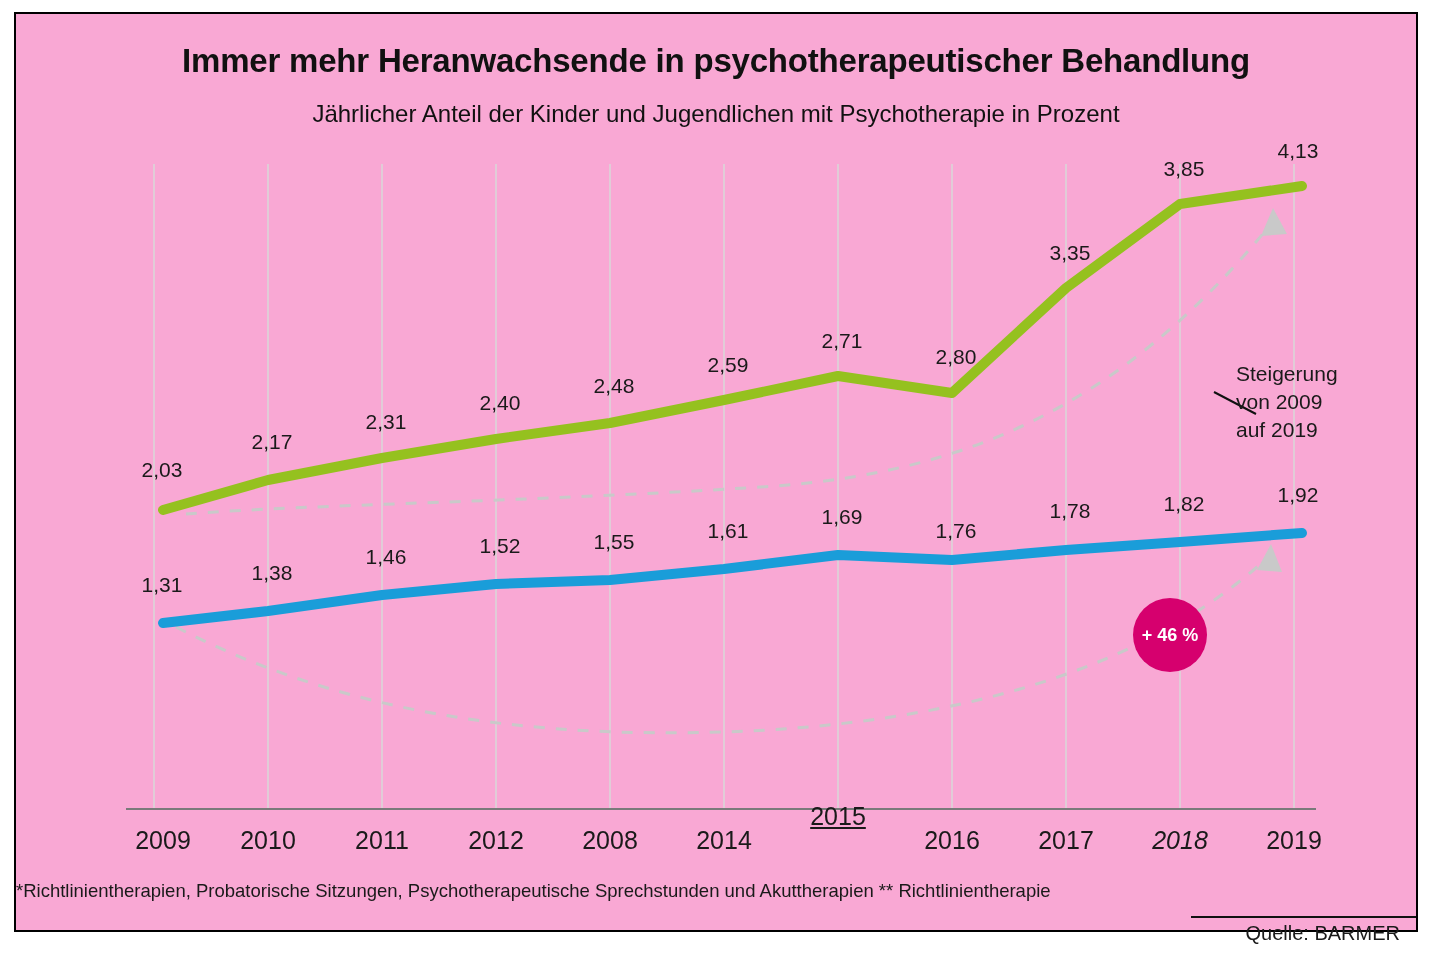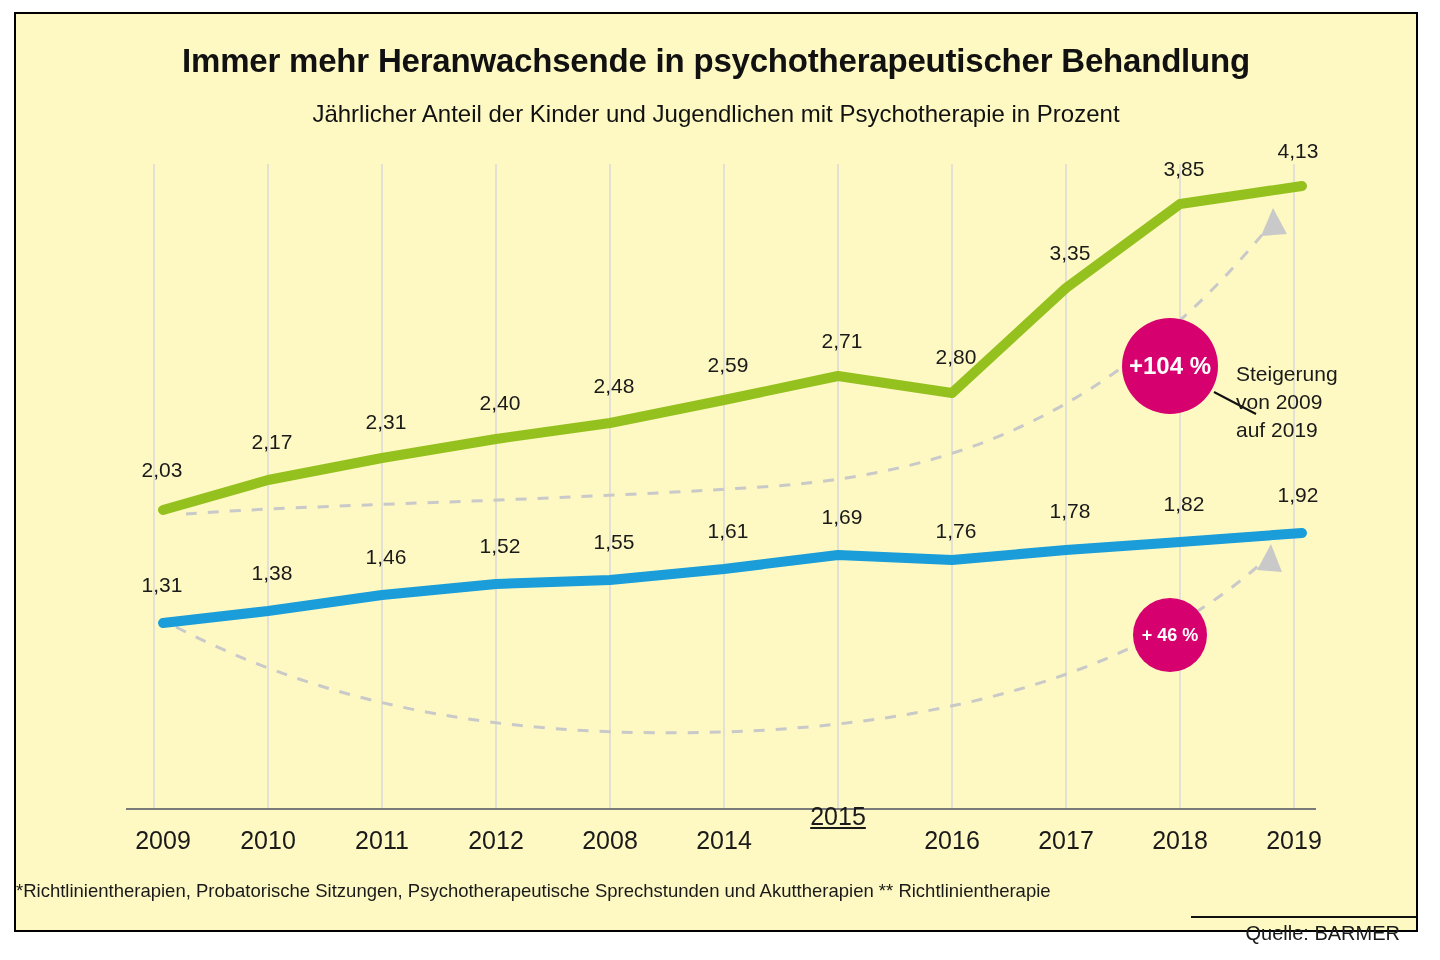--- a/index.html
+++ b/index.html
@@ -15,21 +15,21 @@
     overflow: hidden;
   }
   #frame {
     position: absolute;
     left: 14px;
     top: 12px;
     width: 1404px;
     height: 920px;
     border: 2px solid #000000;
     box-sizing: border-box;
-    background: #fef9c3;
+    background: #f9a8d4;
   }
   #title {
     position: absolute;
     left: 0;
     top: 28px;
     width: 100%;
     text-align: center;
     font-size: 33px;
     font-weight: bold;
     letter-spacing: -0.2px;
@@ -164,21 +164,21 @@
 
   <div class="xlabel" style="left:147px; top:812px;">2009</div>
   <div class="xlabel" style="left:252px; top:812px;">2010</div>
   <div class="xlabel" style="left:366px; top:812px;">2011</div>
   <div class="xlabel" style="left:480px; top:812px;">2012</div>
   <div class="xlabel" style="left:594px; top:812px;">2008</div>
   <div class="xlabel" style="left:708px; top:812px;">2014</div>
   <div class="xlabel" style="left:822px; top:788px;text-decoration:underline;">2015</div>
   <div class="xlabel" style="left:936px; top:812px;">2016</div>
   <div class="xlabel" style="left:1050px; top:812px;">2017</div>
-  <div class="xlabel" style="left:1164px; top:812px;">2018</div>
+  <div class="xlabel" style="left:1164px; top:812px;font-style:italic;">2018</div>
   <div class="xlabel" style="left:1278px; top:812px;">2019</div>
 
   <div class="dlabel" style="left:146px; top:444px;">2,03</div>
   <div class="dlabel" style="left:256px; top:416px;">2,17</div>
   <div class="dlabel" style="left:370px; top:396px;">2,31</div>
   <div class="dlabel" style="left:484px; top:377px;">2,40</div>
   <div class="dlabel" style="left:598px; top:360px;">2,48</div>
   <div class="dlabel" style="left:712px; top:339px;">2,59</div>
   <div class="dlabel" style="left:826px; top:315px;">2,71</div>
   <div class="dlabel" style="left:940px; top:331px;">2,80</div>
@@ -192,21 +192,20 @@
   <div class="dlabel" style="left:484px; top:520px;">1,52</div>
   <div class="dlabel" style="left:598px; top:516px;">1,55</div>
   <div class="dlabel" style="left:712px; top:505px;">1,61</div>
   <div class="dlabel" style="left:826px; top:491px;">1,69</div>
   <div class="dlabel" style="left:940px; top:505px;">1,76</div>
   <div class="dlabel" style="left:1054px; top:485px;">1,78</div>
   <div class="dlabel" style="left:1168px; top:478px;">1,82</div>
   <div class="dlabel" style="left:1282px; top:469px;">1,92</div>
 
 
-  <div class="badge" id="badge-big">+104 %</div>
   <div class="badge" id="badge-small">+ 46 %</div>
 
   <div id="annotation">Steigerung
 von 2009
 auf 2019</div>
 
   <div id="footnote">*Richtlinientherapien, Probatorische Sitzungen, Psychotherapeutische Sprechstunden und Akuttherapien    ** Richtlinientherapie</div>
   <div id="sourcerule"></div>
   <div id="source">Quelle: BARMER</div>
 </div>

